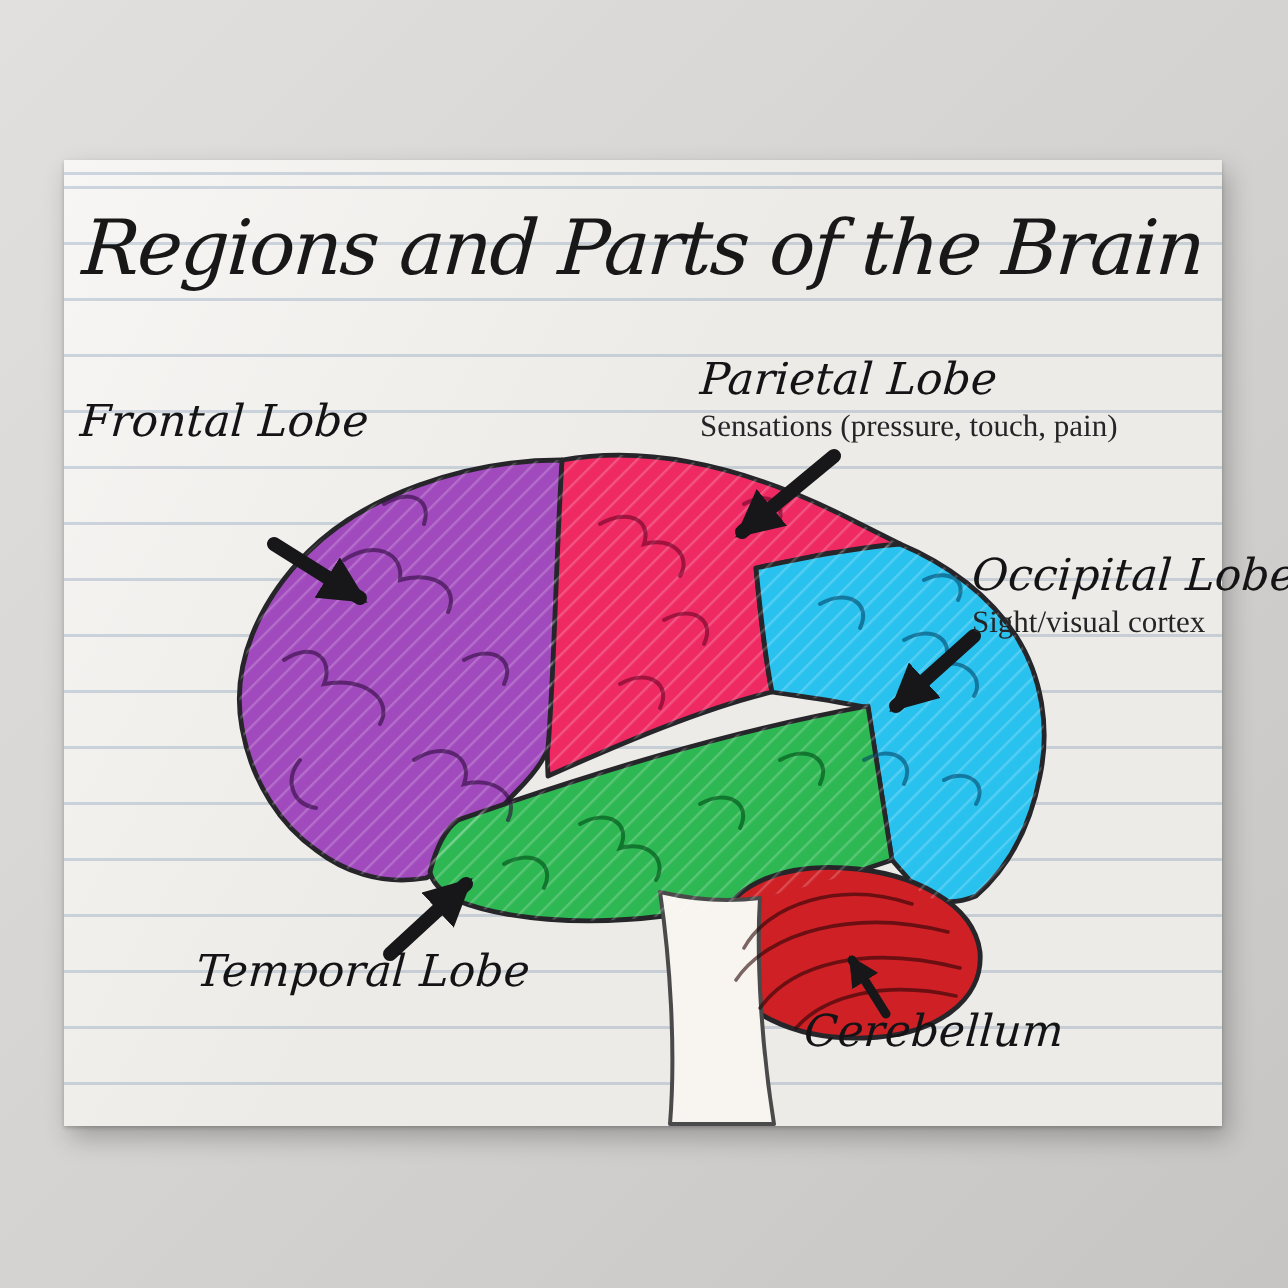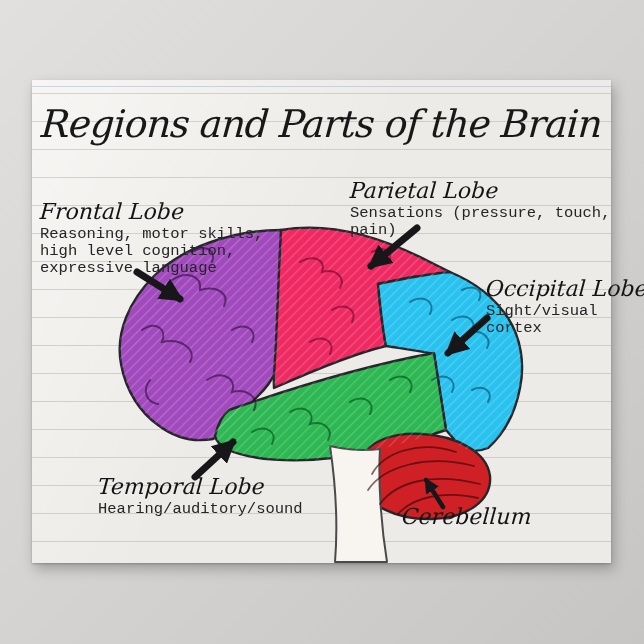--- a/index.html
+++ b/index.html
@@ -27,21 +27,21 @@
     font-size:38px;color:#181819;transform:skewX(-4deg);
     letter-spacing:-1px;white-space:nowrap;
   }
   .label{position:absolute;color:#1c1c1e;}
   .label .hand{
     font-family:"DejaVu Serif",serif;font-style:italic;font-weight:500;
     font-size:22px;line-height:1;transform:skewX(-4deg);
     white-space:nowrap;color:#141416;
   }
   .label .desc{
-    font-family:Liberation Mono, monospace;font-size:15.5px;line-height:1.1;
+    font-family:Liberation Serif, serif;font-size:15.5px;line-height:1.1;
     color:#252527;white-space:pre-line;margin-top:3px;
   }
   .lbl-frontal   {left:8px;  top:121px;}
   .lbl-parietal  {left:318px;top:100px;}
   .lbl-occipital {left:454px;top:198px;}
   .lbl-temporal  {left:66px; top:396px;}
   .lbl-cerebellum{left:370px;top:426px;}
 </style>
 </head>
 <body>
@@ -125,37 +125,33 @@
       <line x1="105" y1="192" x2="148" y2="219" stroke-width="7" marker-end="url(#ah)"></line>
       <line x1="385" y1="148" x2="339" y2="186" stroke-width="7" marker-end="url(#ah)"></line>
       <line x1="455" y1="238" x2="416" y2="273" stroke-width="7" marker-end="url(#ah)"></line>
       <line x1="163" y1="397" x2="201" y2="362" stroke-width="7" marker-end="url(#ah)"></line>
       <line x1="411" y1="427" x2="394" y2="400" stroke-width="4.5" marker-end="url(#ah)"></line>
     </g>
   </svg>
 
   <div class="label lbl-frontal">
     <div class="hand">Frontal Lobe</div>
-    <div class="desc">Reasoning, motor skills,
-high level cognition,
-expressive language</div>
   </div>
 
   <div class="label lbl-parietal">
     <div class="hand">Parietal Lobe</div>
     <div class="desc">Sensations (pressure, touch, pain)</div>
   </div>
 
   <div class="label lbl-occipital">
     <div class="hand">Occipital Lobe</div>
     <div class="desc">Sight/visual cortex</div>
   </div>
 
   <div class="label lbl-temporal">
     <div class="hand">Temporal Lobe</div>
-    <div class="desc">Hearing/auditory/sound</div>
   </div>
 
   <div class="label lbl-cerebellum">
     <div class="hand">Cerebellum</div>
   </div>
 
 </div>
 
 </body></html>

